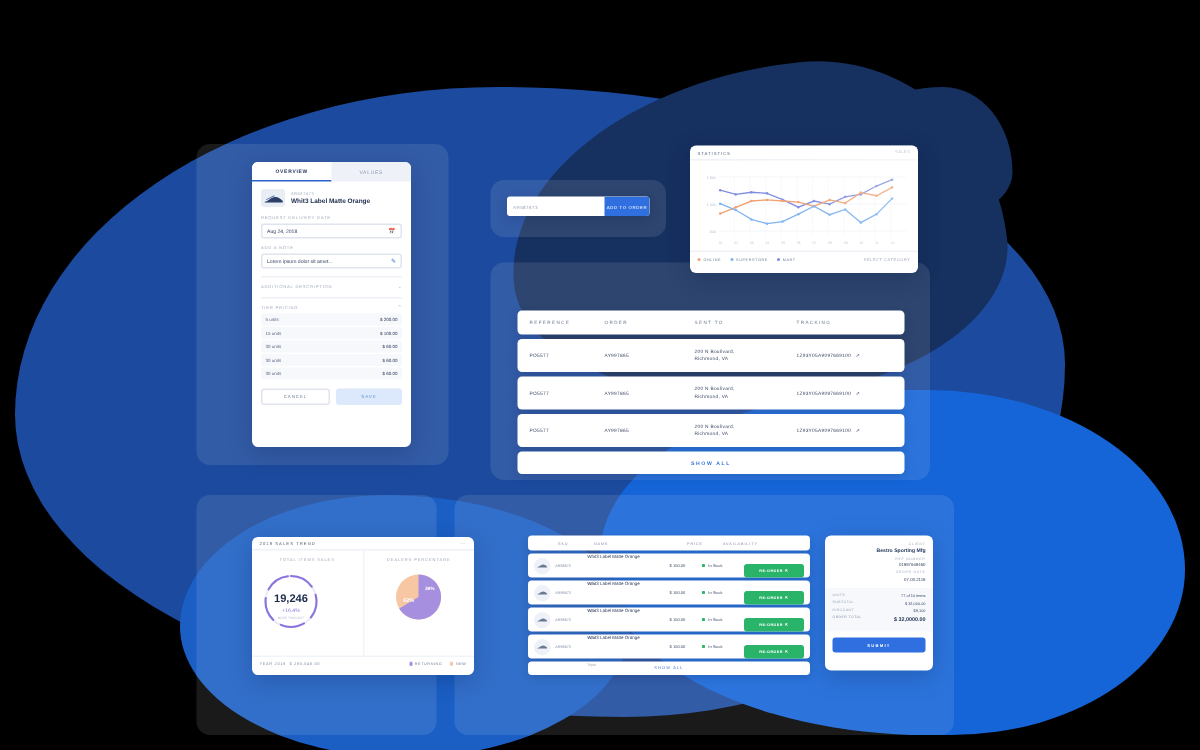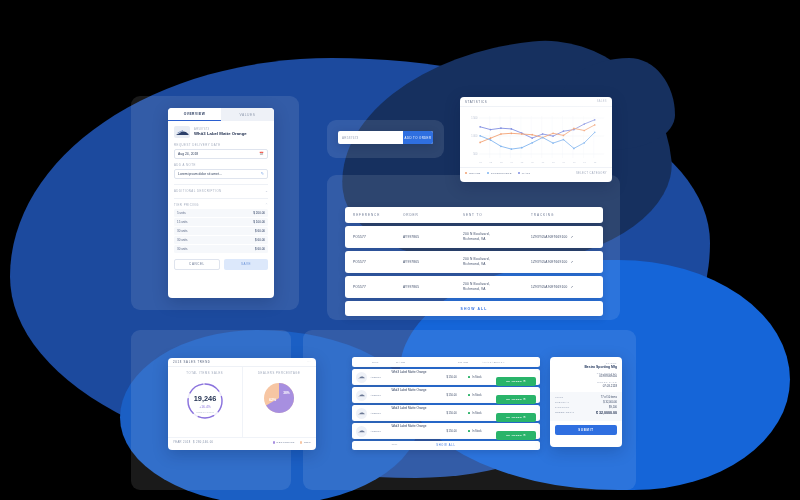--- a/index.html
+++ b/index.html
@@ -144,21 +144,21 @@
   
   .trend { left:168px; top:358px; width:148px; height:92px; overflow:hidden; }
   .trend-head { height:9px; border-bottom:.6px solid #eef1f6; display:flex;
                 align-items:center; justify-content:space-between; padding:0 5px; }
   .trend-head .t { font-size:2.8px; letter-spacing:.7px; color:#4d5a76; }
   .trend-head .m { font-size:3.6px; color:#b6bfd0; letter-spacing:.5px; }
   .trend-body { display:flex; height:70px; }
   .trend-col { flex:1; padding:5px 4px 0; }
   .trend-col + .trend-col { border-left:.6px solid #f0f3f8; }
   .trend-ttl { font-size:2.7px; letter-spacing:.6px; color:#9aa4b8; text-align:center; }
-  .gauge-wrap { display:flex; justify-content:center; margin-top:4px;text-decoration:underline; }
+  .gauge-wrap { display:flex; justify-content:flex-start; margin-top:4px;text-decoration:underline; }
   .pie-wrap { display:flex; justify-content:center; margin-top:2px; }
   .trend-foot { height:10px; border-top:.6px solid #f0f3f8; display:flex;
                 align-items:center; justify-content:space-between; padding:0 5px; }
   .trend-foot .yr { font-size:2.7px; color:#8390a8; letter-spacing:.4px; }
   .pie-legend { display:flex; gap:5px; }
 
   
   .plist { position:absolute; left:352px; top:357px; width:188px; }
   .pl-head { background:#fff; border-radius:2.5px; height:10px; display:flex;
              align-items:center; padding:0 4px; margin-bottom:2px;

